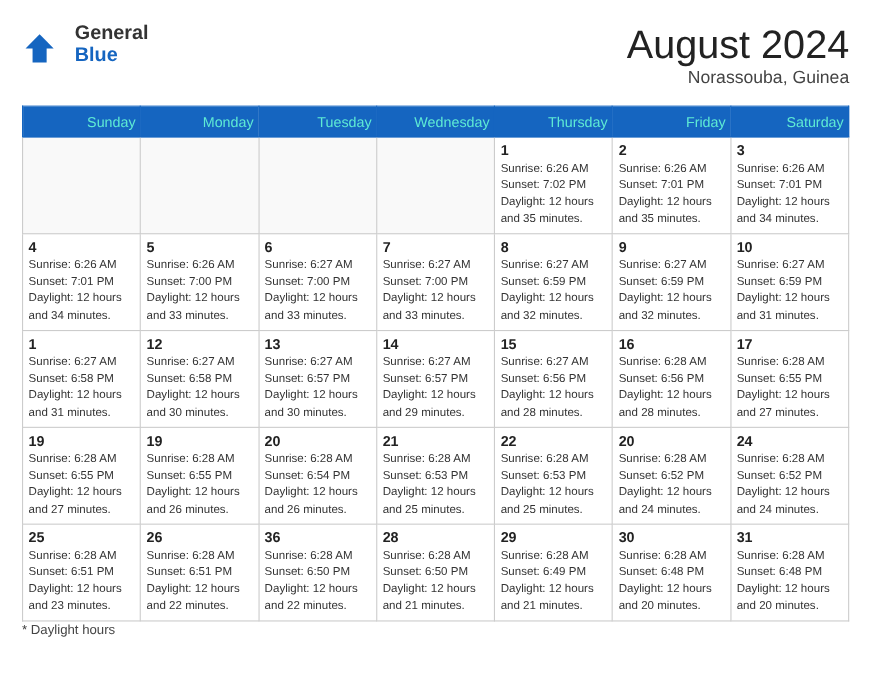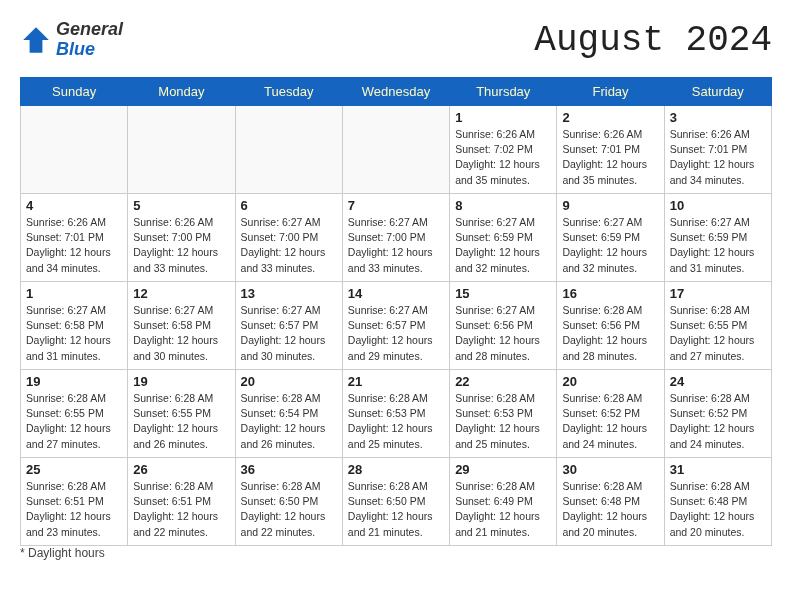--- a/index.html
+++ b/index.html
@@ -11,58 +11,56 @@
       padding: 20px;
     }
     .header {
       display: flex;
       justify-content: space-between;
       align-items: flex-start;
       margin-bottom: 16px;
     }
     .logo {
       display: flex;
-      align-items: center;
-      gap: 4px;
-      font-style: italic;
+      align-items: flex-end;
+      gap: 16px;
     }
     .logo-text {
       font-size: 18px;
       font-weight: bold;
       line-height: 1.1;
     }
     .logo-text .general { color: #333; }
     .logo-text .blue { color: #1565c0; }
     .logo-icon {
       width: 32px;
       height: 32px;
     }
     .title-block {
       text-align: right;
-      font-family: Liberation Mono, monospace;
     }
     .month-year {
       font-size: 36px;
       font-weight: normal;
       color: #222;
     }
     .location {
       font-size: 16px;
       color: #444;
     }
     .calendar {
       width: 100%;
       border-collapse: collapse;
       font-size: 11px;
     }
     .calendar th {
       background: #1565c0;
-      color: #fef9c3;
+      color: #5eead4;
       padding: 6px 4px;
-      text-align: center;
+      text-align: right;
       font-size: 13px;
       font-weight: normal;
       border: 1px solid #1565c0;
     }
     .calendar td {
       border: 1px solid #ccc;
       vertical-align: top;
       padding: 4px 5px;
       width: calc(100% / 7);
       min-height: 80px;
@@ -99,20 +97,21 @@
       <polygon points="20,4 36,20 28,20 28,36 12,36 12,20 4,20" fill="#1565c0"></polygon>
       <polygon points="20,4 36,20 28,12" fill="#1976d2"></polygon>
     </svg>
     <div class="logo-text">
       <div><span class="general">General</span></div>
       <div><span class="blue">Blue</span></div>
     </div>
   </div>
   <div class="title-block">
     <div class="month-year">August 2024</div>
+    <div class="location">Norassouba, Guinea</div>
   </div>
 </div>
 
 <table class="calendar">
   <thead>
     <tr>
     <th>Sunday</th>
         <th>Monday</th>
         <th>Tuesday</th>
         <th>Wednesday</th>

